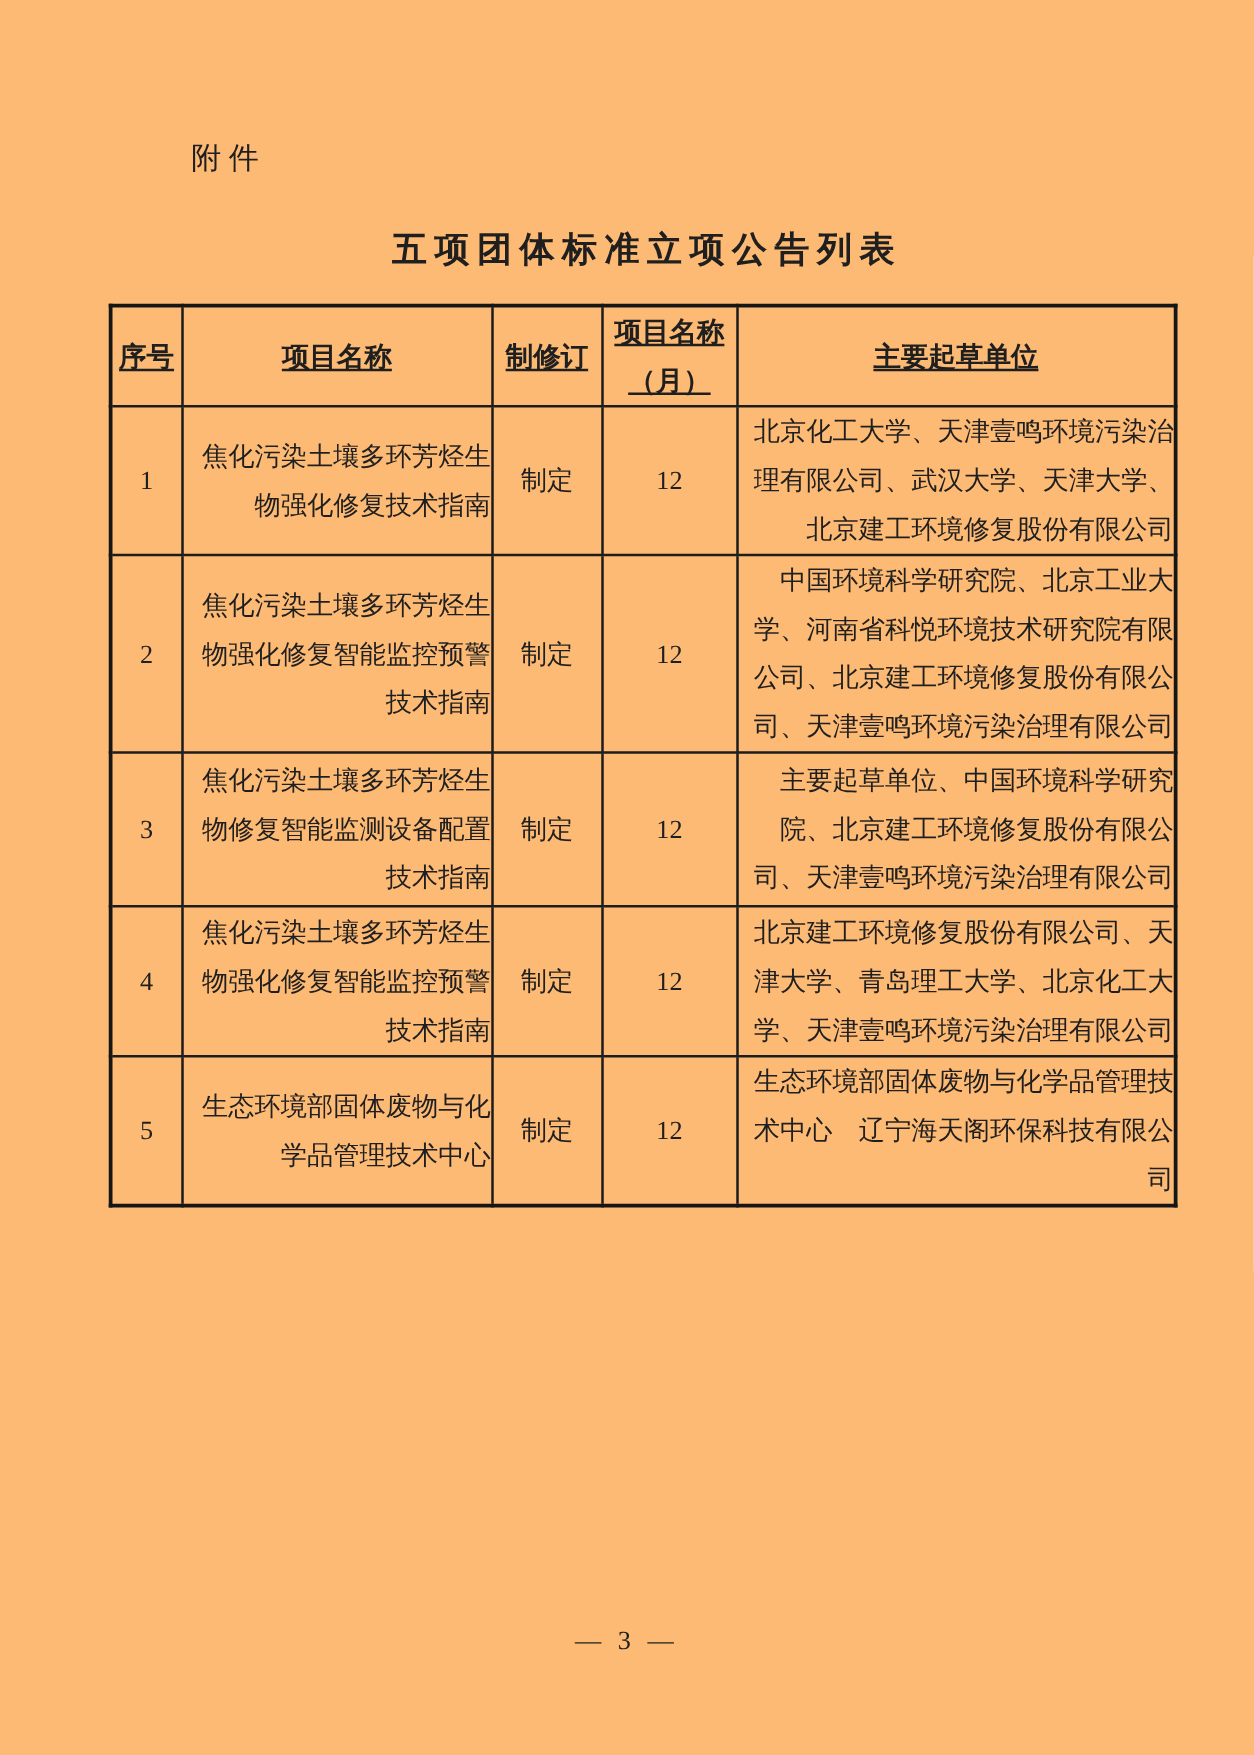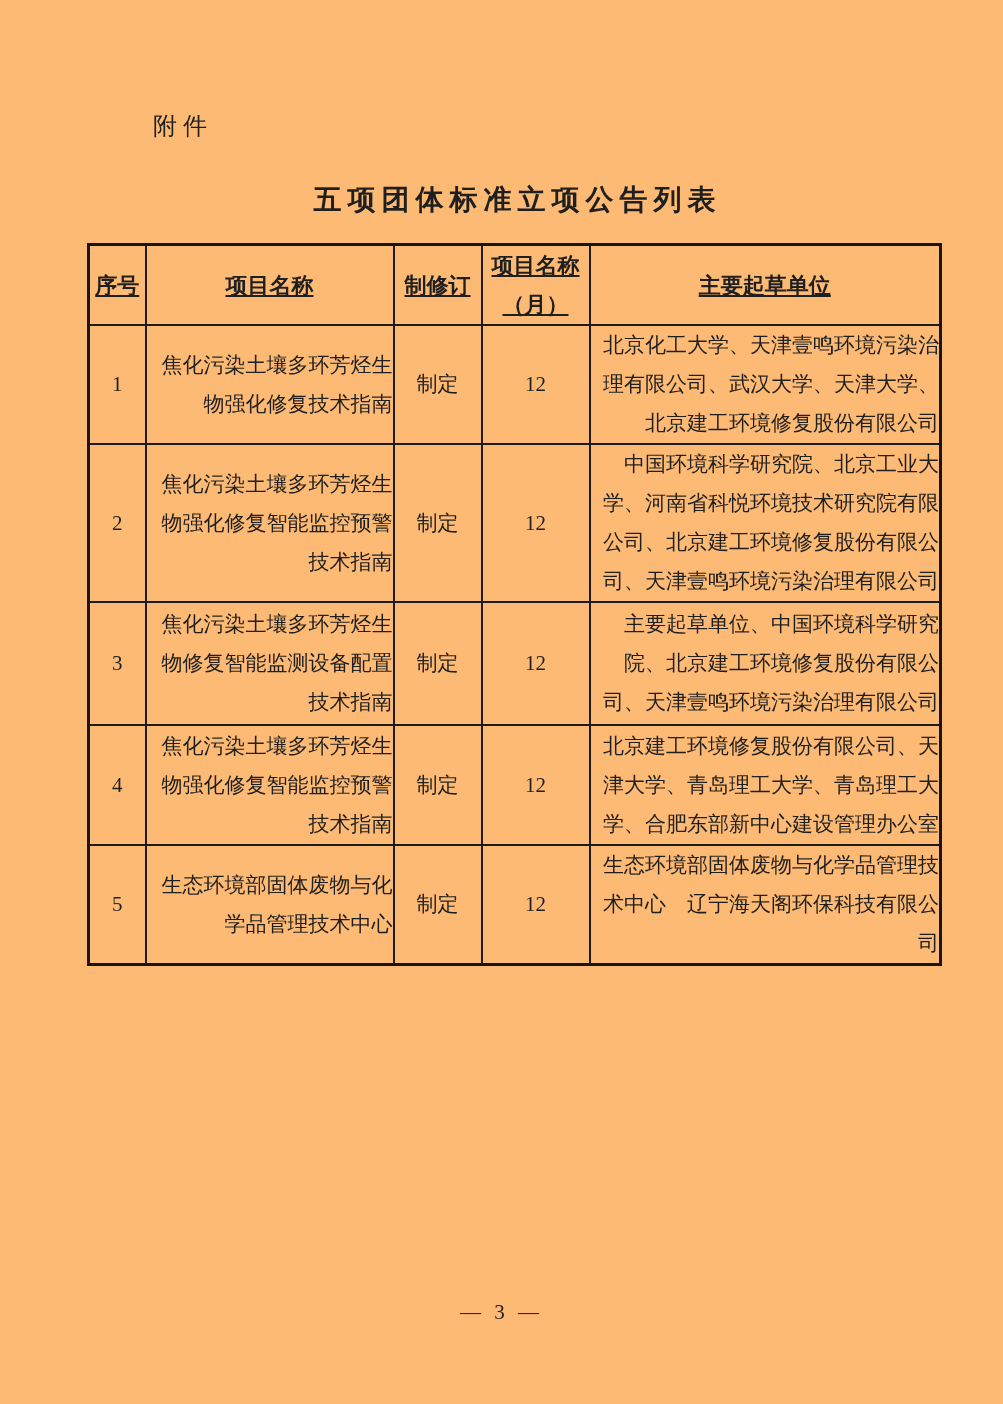--- a/index.html
+++ b/index.html
@@ -140,21 +140,21 @@
         <td class="cell-name">焦化污染土壤多环芳烃生物修复智能监测设备配置技术指南</td>
         <td class="cell-revision">制定</td>
         <td class="cell-period">12</td>
         <td class="cell-drafters">主要起草单位、中国环境科学研究院、北京建工环境修复股份有限公司、天津壹鸣环境污染治理有限公司</td>
       </tr>
       <tr class="row-4">
         <td class="cell-seq">4</td>
         <td class="cell-name">焦化污染土壤多环芳烃生物强化修复智能监控预警技术指南</td>
         <td class="cell-revision">制定</td>
         <td class="cell-period">12</td>
-        <td class="cell-drafters">北京建工环境修复股份有限公司、天津大学、青岛理工大学、青岛理工大学、合肥东部新中心建设管理办公室</td>
+        <td class="cell-drafters">北京建工环境修复股份有限公司、天津大学、青岛理工大学、北京化工大学、天津壹鸣环境污染治理有限公司</td>
       </tr>
       <tr class="row-5">
         <td class="cell-seq">5</td>
         <td class="cell-name">生态环境部固体废物与化学品管理技术中心</td>
         <td class="cell-revision">制定</td>
         <td class="cell-period">12</td>
         <td class="cell-drafters">生态环境部固体废物与化学品管理技术中心　辽宁海天阁环保科技有限公司</td>
       </tr>
     </tbody>
   </table>

